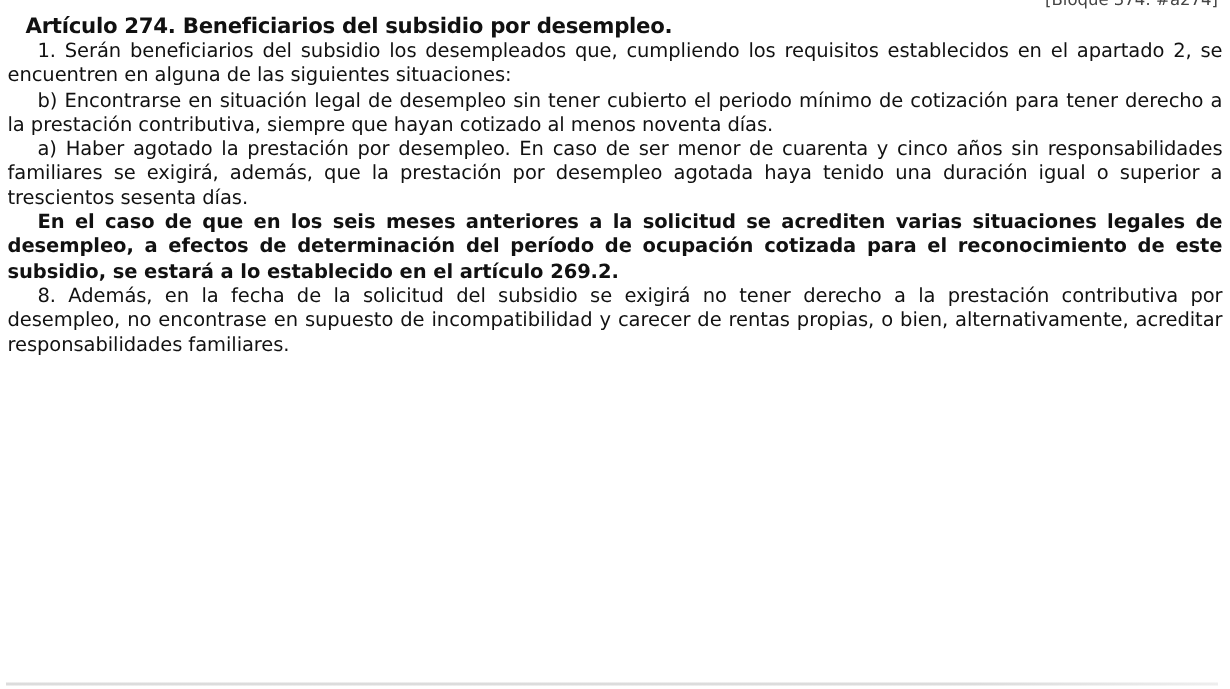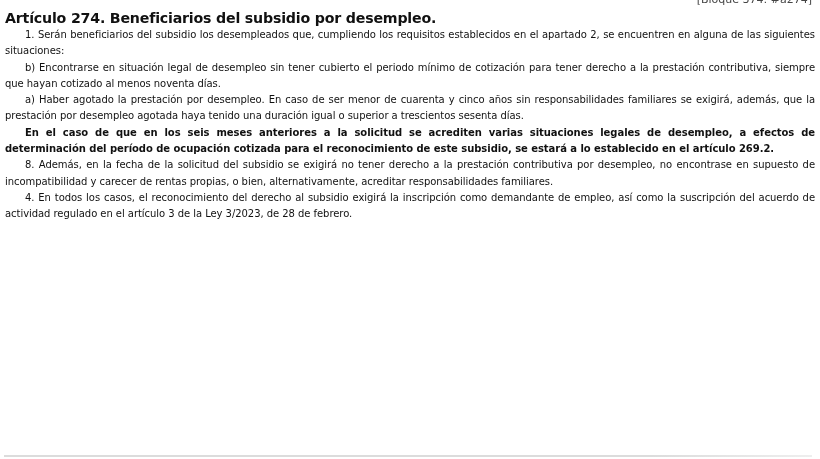--- a/index.html
+++ b/index.html
@@ -26,26 +26,26 @@
     .doc {
       position: absolute;
       left: 5px;
       top: 0;
       width: 810px;
     }
     .title {
       font-family: "DejaVu Sans", sans-serif;
       font-weight: bold;
       font-size: 14.2px;
-      margin: 9px 0 0 0;
+      margin: 9px 0 0 12px;
       line-height: 18px;
       letter-spacing: -0.2px;
     }
     p.par {
-      font-size: 10px;
+      font-size: 13px;
       line-height: 16.3px;
       margin: 0;
       text-align: justify;
       text-indent: 20px;
       letter-spacing: -0.05px;
     }
     .p1 { margin-top: 10px; }
     .pa { margin-top: 24px; }
     .pb { margin-top: 9px; }
     .pc { margin-top: 25px; font-weight: bold; }
@@ -67,16 +67,15 @@
 
 <div class="top-ref">[Bloque 374: #a274]</div>
 
 <div class="doc">
   <h2 class="title">Artículo 274. Beneficiarios del subsidio por desempleo.</h2>
   <p class="par p1">1. Serán beneficiarios del subsidio los desempleados que, cumpliendo los requisitos establecidos en el apartado 2, se encuentren en alguna de las siguientes situaciones:</p>
   <p class="par pb">b) Encontrarse en situación legal de desempleo sin tener cubierto el periodo mínimo de cotización para tener derecho a la prestación contributiva, siempre que hayan cotizado al menos noventa días.</p>
   <p class="par pa">a) Haber agotado la prestación por desempleo. En caso de ser menor de cuarenta y cinco años sin responsabilidades familiares se exigirá, además, que la prestación por desempleo agotada haya tenido una duración igual o superior a trescientos sesenta días.</p>
   <p class="par pc">En el caso de que en los seis meses anteriores a la solicitud se acrediten varias situaciones legales de desempleo, a efectos de determinación del período de ocupación cotizada para el reconocimiento de este subsidio, se estará a lo establecido en el artículo 269.2.</p>
   <p class="par p2">8. Además, en la fecha de la solicitud del subsidio se exigirá no tener derecho a la prestación contributiva por desempleo, no encontrase en supuesto de incompatibilidad y carecer de rentas propias, o bien, alternativamente, acreditar responsabilidades familiares.</p>
-  <p class="par p4">4. En todos los casos, el reconocimiento del derecho al subsidio exigirá la inscripción como demandante de empleo, así como la suscripción del acuerdo de actividad regulado en el artículo 3 de la Ley 3/2023, de 28 de febrero.</p>
 </div>
 
 <div class="bottom-rule"></div>
 
 </body></html>

